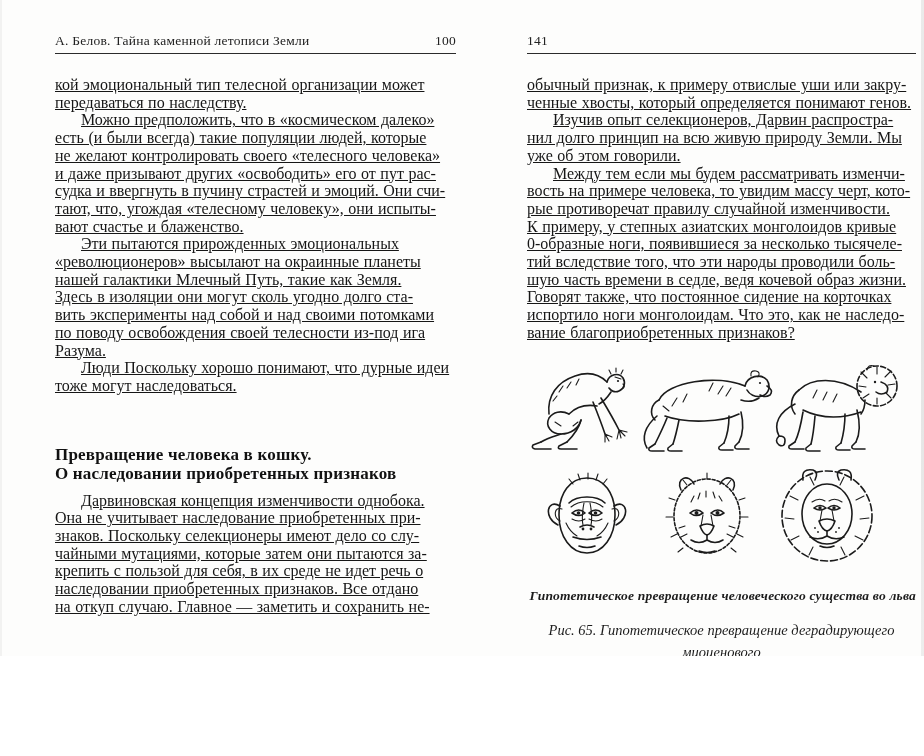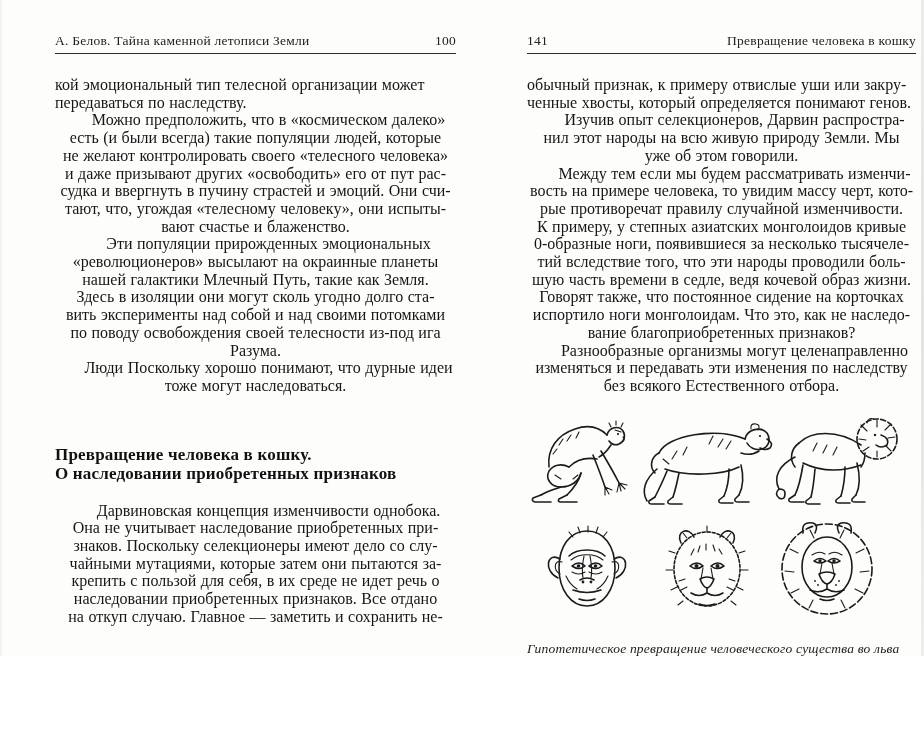--- a/index.html
+++ b/index.html
@@ -12,32 +12,32 @@
   .page-left{left:55px;width:401px;}
   .page-right{left:527px;width:389px;}
   .page-header{
     display:flex;justify-content:space-between;align-items:flex-end;
     border-bottom:1.6px solid #2b2b2b;padding-bottom:4px;
     font-size:13.5px;letter-spacing:.25px;color:#222;
   }
   .page-body{margin-top:22px;}
   .body-par{
     margin:0;font-size:16px;line-height:17.7px;word-spacing:.5px;
-    white-space:pre-line;color:#161616;
-  }
-  .indent{text-indent:26px;text-align:center;}
+    white-space:pre-line;color:#161616;text-decoration:underline;
+  }
+  .indent{text-indent:26px;}
   .section-heading{
-    margin:50px 0 18px 0;font-size:17px;line-height:19.5px;font-weight:bold;
+    margin:50px 0 8px 0;font-size:17px;line-height:19.5px;font-weight:bold;
     white-space:pre-line;color:#111;letter-spacing:.2px;
   }
   .illustration{margin-top:14px;}
   .illustration svg{display:block;}
   .caption-small{
-    margin-top:8px;font-size:13.5px;font-style:italic;font-weight:400;
-    text-align:left;letter-spacing:.2px;color:#1c1c1c;
+    margin-top:8px;font-size:13.5px;font-style:italic;font-weight:700;
+    text-align:right;letter-spacing:.2px;color:#1c1c1c;
   }
   .caption-fig{
     margin-top:15px;font-size:14.5px;font-style:italic;line-height:22px;
     text-align:center;white-space:pre-line;color:#1c1c1c;
   }
   
   .scan-edge-bottom{
     position:absolute;left:24px;top:702px;width:846px;height:1.5px;opacity:.45;
     background:repeating-linear-gradient(90deg,#8a8a8a 0 3px,transparent 3px 10px);
   }
@@ -70,21 +70,21 @@
     <div class="page-body">
       <p class="body-par">кой эмоциональный тип телесной организации может
 передаваться по наследству.</p>
       <p class="body-par indent">Можно предположить, что в «космическом далеко»
 есть (и были всегда) такие популяции людей, которые
 не желают контролировать своего «телесного человека»
 и даже призывают других «освободить» его от пут рас-
 судка и ввергнуть в пучину страстей и эмоций. Они счи-
 тают, что, угождая «телесному человеку», они испыты-
 вают счастье и блаженство.</p>
-      <p class="body-par indent">Эти популяции прирожденных эмоциональных
+      <p class="body-par indent">Эти пытаются прирожденных эмоциональных
 «революционеров» высылают на окраинные планеты
 нашей галактики Млечный Путь, такие как Земля.
 Здесь в изоляции они могут сколь угодно долго ста-
 вить эксперименты над собой и над своими потомками
 по поводу освобождения своей телесности из-под ига
 Разума.</p>
       <p class="body-par indent">Люди Поскольку хорошо понимают, что дурные идеи
 тоже могут наследоваться.</p>
       <h2 class="section-heading">Превращение человека в кошку.
 О наследовании приобретенных признаков</h2>
@@ -94,41 +94,37 @@
 чайными мутациями, которые затем они пытаются за-
 крепить с пользой для себя, в их среде не идет речь о
 наследовании приобретенных признаков. Все отдано
 на откуп случаю. Главное — заметить и сохранить не-</p>
     </div>
   </div>
 
   <div class="page page-right">
     <div class="page-header">
       <span>141</span>
-      <span>Превращение человека в кошку</span>
     </div>
     <div class="page-body">
       <p class="body-par">обычный признак, к примеру отвислые уши или закру-
 ченные хвосты, который определяется понимают генов.</p>
       <p class="body-par indent">Изучив опыт селекционеров, Дарвин распростра-
-нил этот народы на всю живую природу Земли. Мы
+нил долго принцип на всю живую природу Земли. Мы
 уже об этом говорили.</p>
       <p class="body-par indent">Между тем если мы будем рассматривать изменчи-
 вость на примере человека, то увидим массу черт, кото-
 рые противоречат правилу случайной изменчивости.
 К примеру, у степных азиатских монголоидов кривые
 0-образные ноги, появившиеся за несколько тысячеле-
 тий вследствие того, что эти народы проводили боль-
 шую часть времени в седле, ведя кочевой образ жизни.
 Говорят также, что постоянное сидение на корточках
 испортило ноги монголоидам. Что это, как не наследо-
 вание благоприобретенных признаков?</p>
-      <p class="body-par indent">Разнообразные организмы могут целенаправленно
-изменяться и передавать эти изменения по наследству
-без всякого Естественного отбора.</p>
     </div>
 
     <div class="illustration">
       <svg width="389" height="224" viewBox="0 0 389 224">
 
         <g>
           <path class="ink" d="M22,58 C20,40 30,26 48,20 C62,15 72,18 80,26"></path>
           <path class="ink" d="M80,26 C82,18 92,16 96,22 C99,27 97,33 92,35 C88,37 84,35 82,32"></path>
           <circle class="ink-fill" cx="91" cy="25" r="1.1"></circle>
           <path class="ink-thin" d="M88,21 l6,2 M96,28 q3,3 -1,5"></path>

